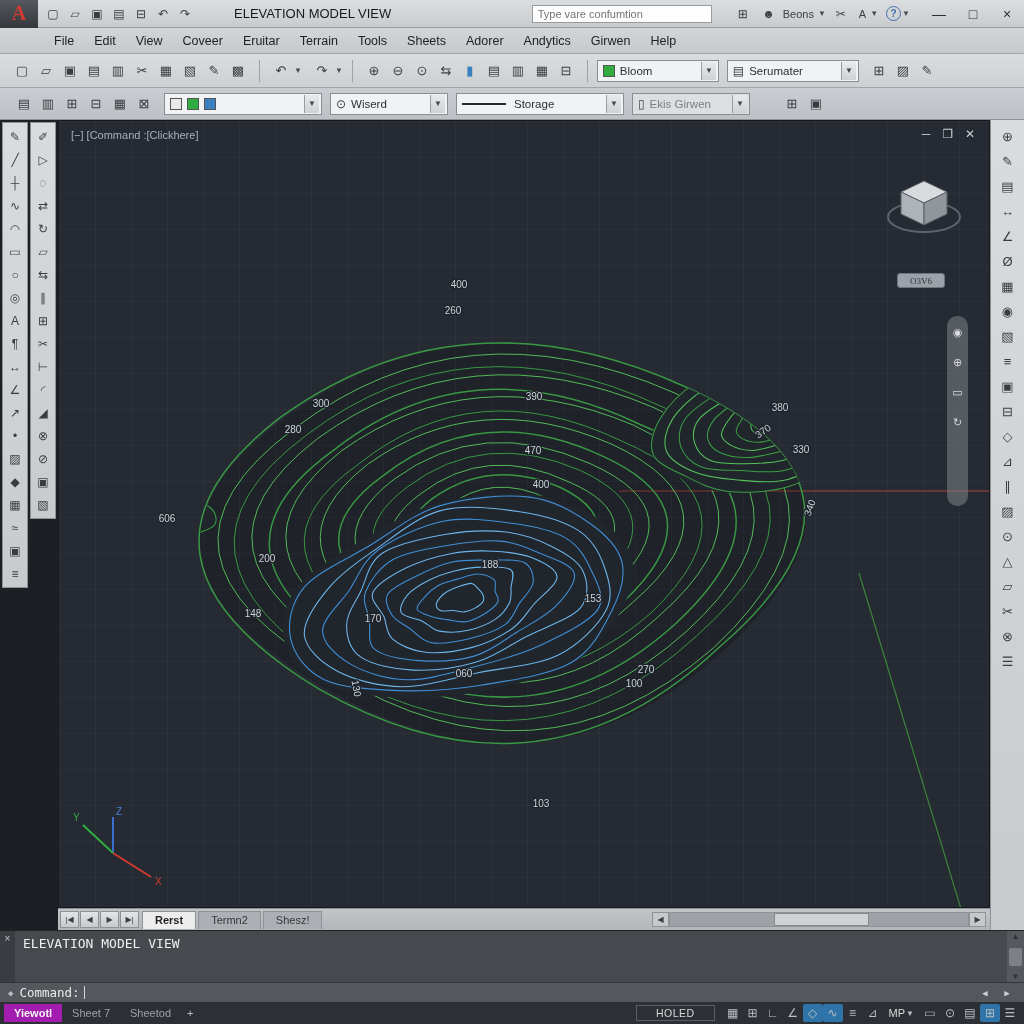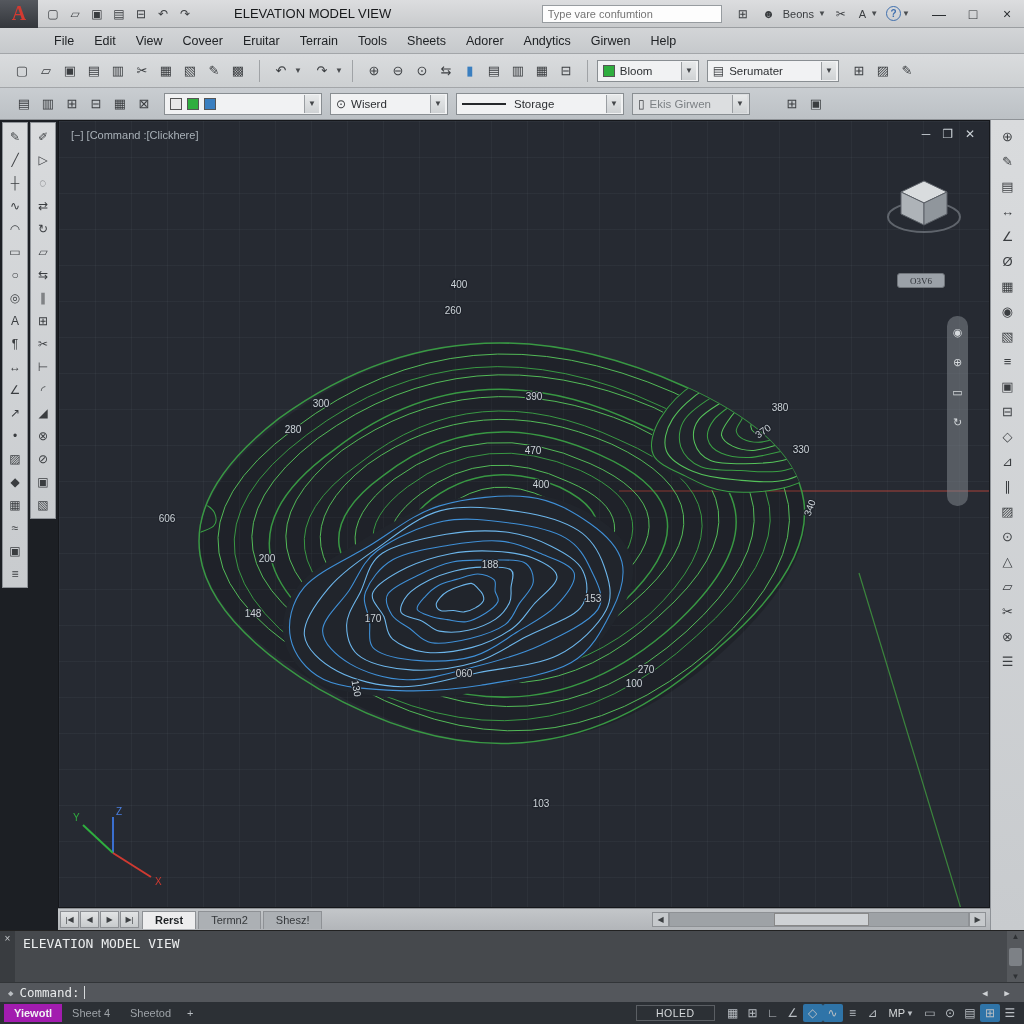--- a/index.html
+++ b/index.html
@@ -12,21 +12,21 @@
               border-bottom:1px solid #9b9ea1; }
   #logo { width:38px; height:28px; background:linear-gradient(#55585e,#34373c); color:#d33a31;
           font-family:"Liberation Serif", serif; font-weight:bold; font-size:20px;
           display:flex; align-items:center; justify-content:center; }
   .icon { display:inline-flex; width:22px; height:22px; align-items:center; justify-content:center;
           color:#3a3d40; font-size:13px; margin:0 1px; border-radius:2px; cursor:default; }
   .icon.active { background:#2f74a8; color:#fff; }
   #titlebar .icon { width:20px; height:20px; font-size:12px; }
   .tb-title { margin-left:34px; font-size:13px; color:#17191b; white-space:nowrap; }
   .spacer { flex:1; }
-  .tb-search { display:flex; align-items:center; margin-right:10px; }
+  .tb-search { display:flex; align-items:center; margin-right:20px; }
   .tb-search input { width:180px; height:18px; border:1px solid #979ca0; background:#fdfdfd;
                      font-size:11px; padding:0 5px; color:#555; font-family:"Liberation Sans",sans-serif;}
   .tb-group { display:flex; align-items:center; margin:0 4px; color:#3a3d40; }
   .tb-group .lbl { font-size:11px; margin:0 3px; }
   .caret-sm { font-size:8px; color:#4a4d50; margin-left:1px; }
   .help-circle { width:15px; height:15px; border:1.5px solid #3f6fae; border-radius:50%; color:#3f6fae;
                  font-size:10px; font-weight:bold; display:inline-flex; align-items:center; justify-content:center;}
   .win-btns { display:flex; margin-left:8px; }
   .win-btn { width:34px; height:26px; display:flex; align-items:center; justify-content:center;
              font-size:14px; color:#2b2e31; }
@@ -211,21 +211,21 @@
         <span class="icon">⊖</span>
         <span class="icon">⊙</span>
         <span class="icon">⇆</span>
         <span class="icon" style="color: rgb(58, 127, 192);">▮</span>
         <span class="icon">▤</span>
         <span class="icon">▥</span>
         <span class="icon">▦</span>
         <span class="icon">⊟</span>
       </div>
     <div class="tsep"></div>
-    <div class="dd" style="width:102px">
+    <div class="dd" style="width:122px">
       <span class="swatch" id="bloom-swatch" style="background: rgb(47, 174, 63);"></span>
       <span class="dd-label">Bloom</span>
       <span class="dd-arrow">▼</span>
     </div>
     <div class="dd" style="width:132px">
       <span class="ddicon">▤</span>
       <span class="dd-label">Serumater</span>
       <span class="dd-arrow">▼</span>
     </div>
     <div class="tb-group">
@@ -477,21 +477,21 @@
       <span>Command:</span>
       <span class="caret"></span>
       <span class="pr-btns">
         <span class="icon">◀</span>
         <span class="icon">▶</span>
       </span>
     </div>
   </div>
 
   <div id="statusbar">
-    <span id="status-tabs"><span class="stab active">Yiewotl</span><span class="stab">Sheet 4</span><span class="stab">Sheetod</span><span class="stab plus">+</span></span>
+    <span id="status-tabs"><span class="stab active">Yiewotl</span><span class="stab">Sheet 7</span><span class="stab">Sheetod</span><span class="stab plus">+</span></span>
     <div class="spacer"></div>
     <span class="mode">HOLED</span>
     <span><span class="icon">▦</span><span class="icon">⊞</span><span class="icon">∟</span><span class="icon">∠</span><span class="icon active">◇</span><span class="icon active">∿</span><span class="icon">≡</span><span class="icon">⊿</span></span>
     <span class="mp">
       <span>MP</span>
       <span class="caret-sm">▼</span>
     </span>
     <span><span class="icon">▭</span><span class="icon">⊙</span><span class="icon">▤</span><span class="icon active">⊞</span><span class="icon">☰</span></span>
   </div>
 

